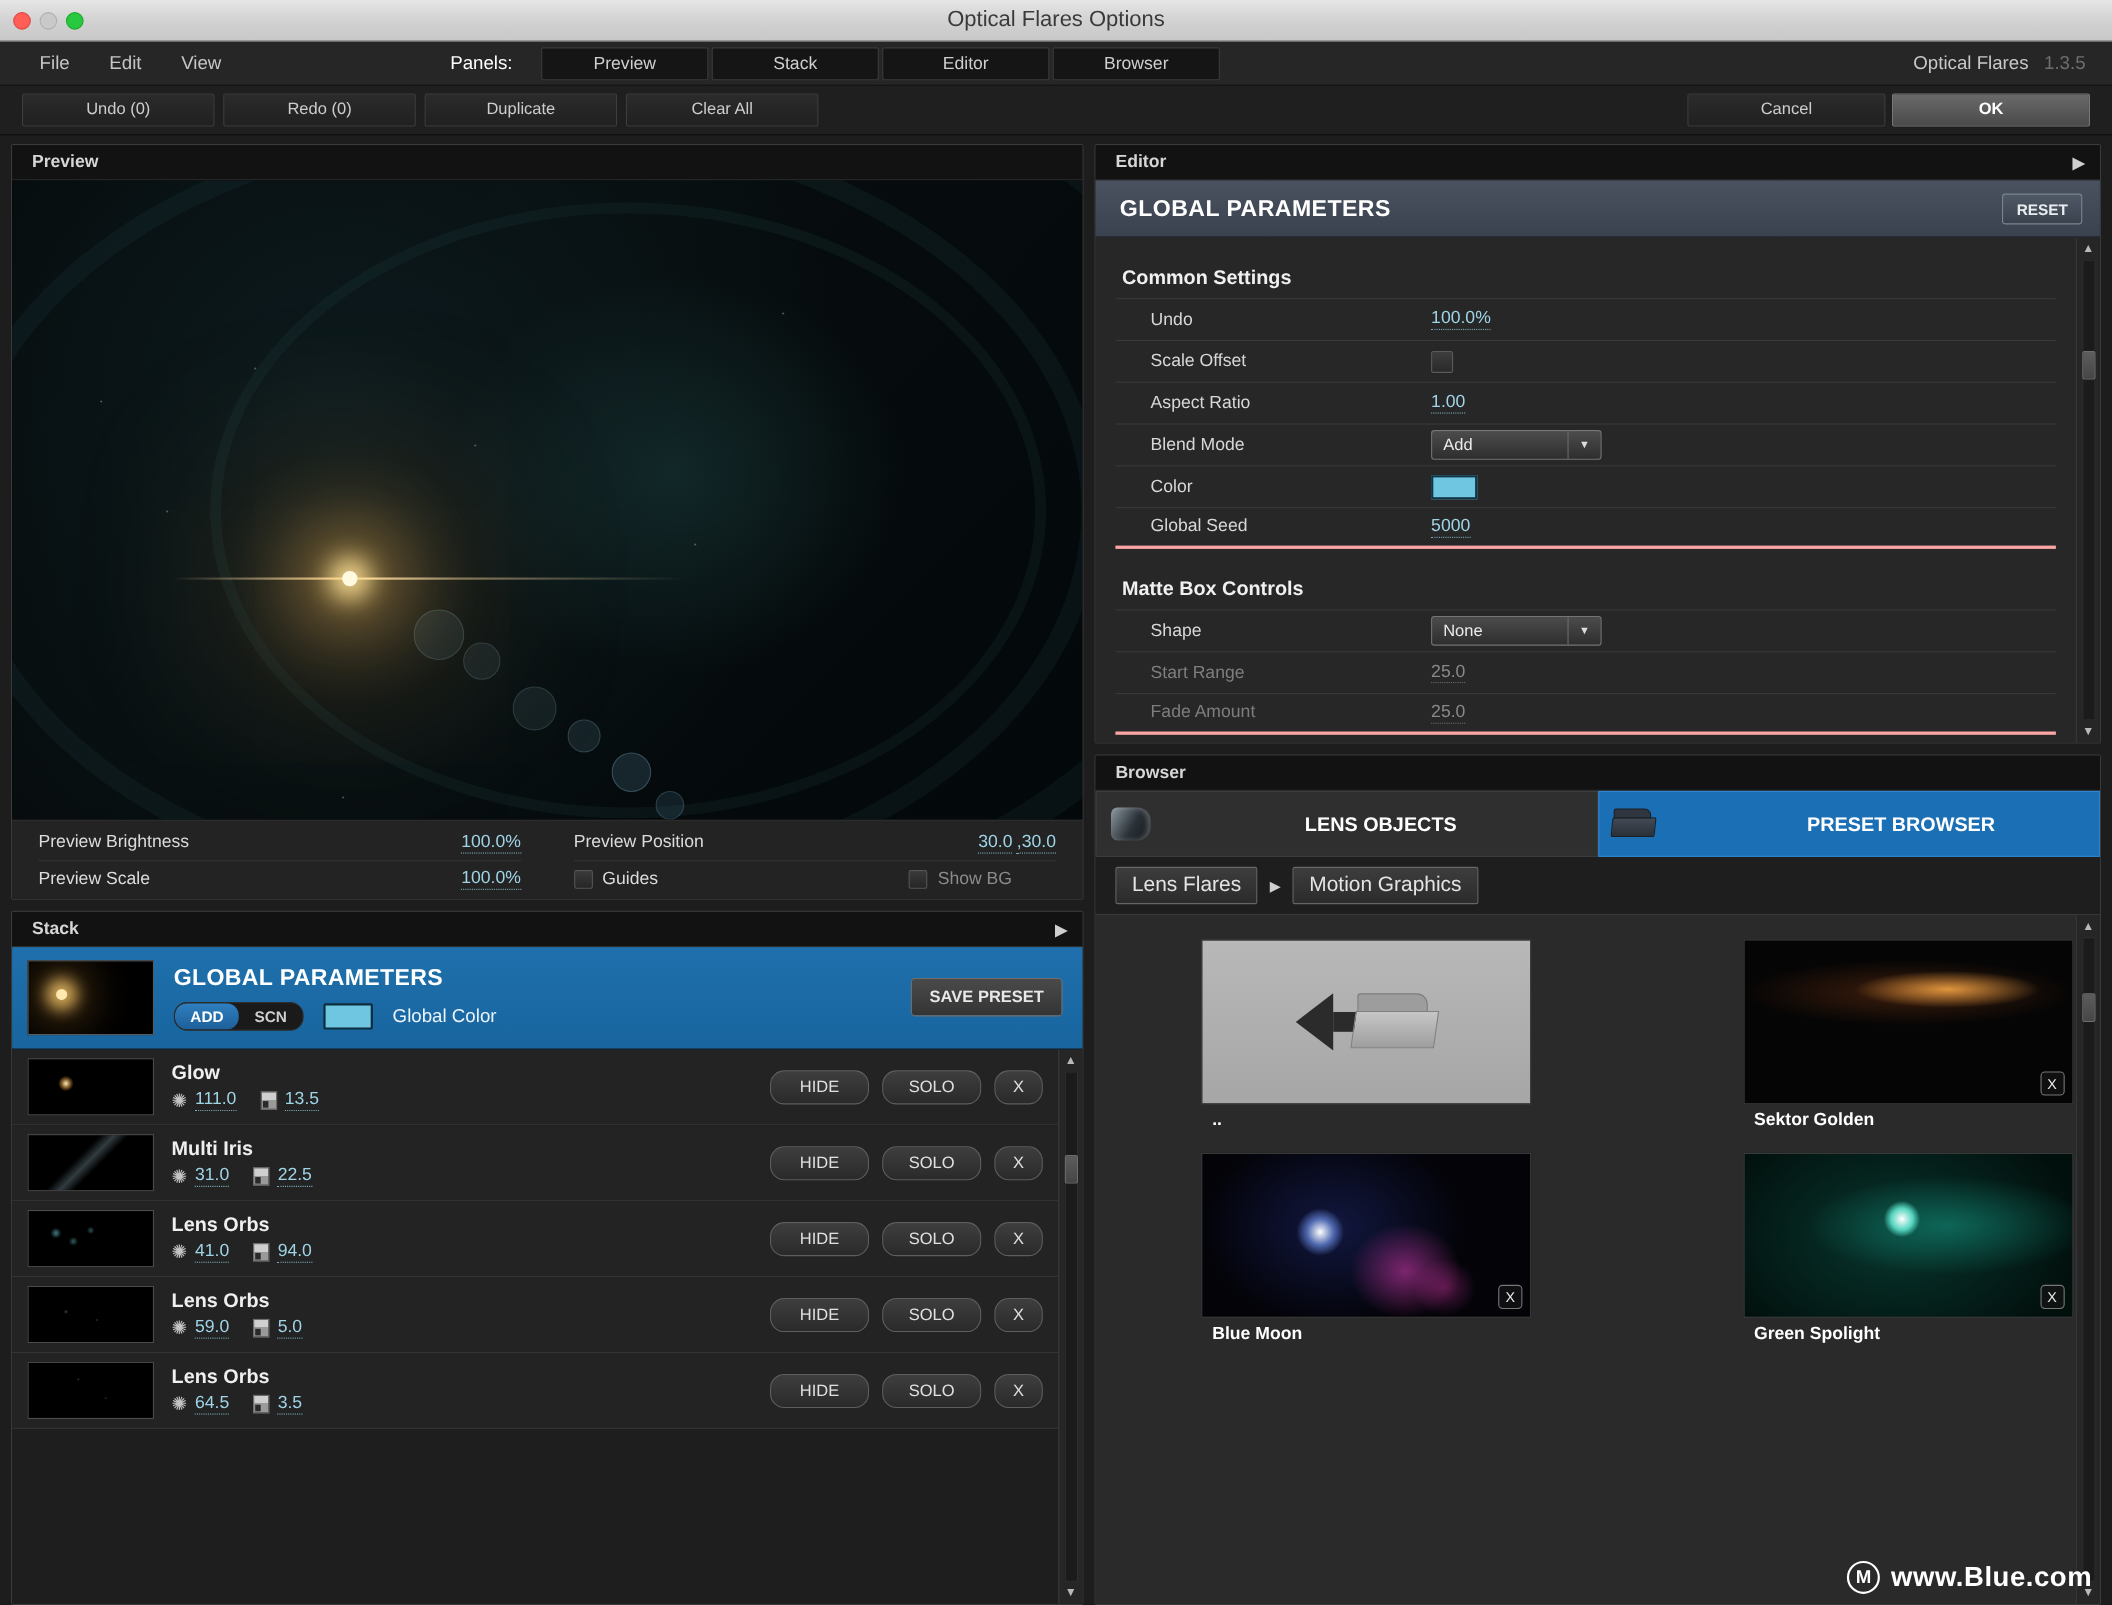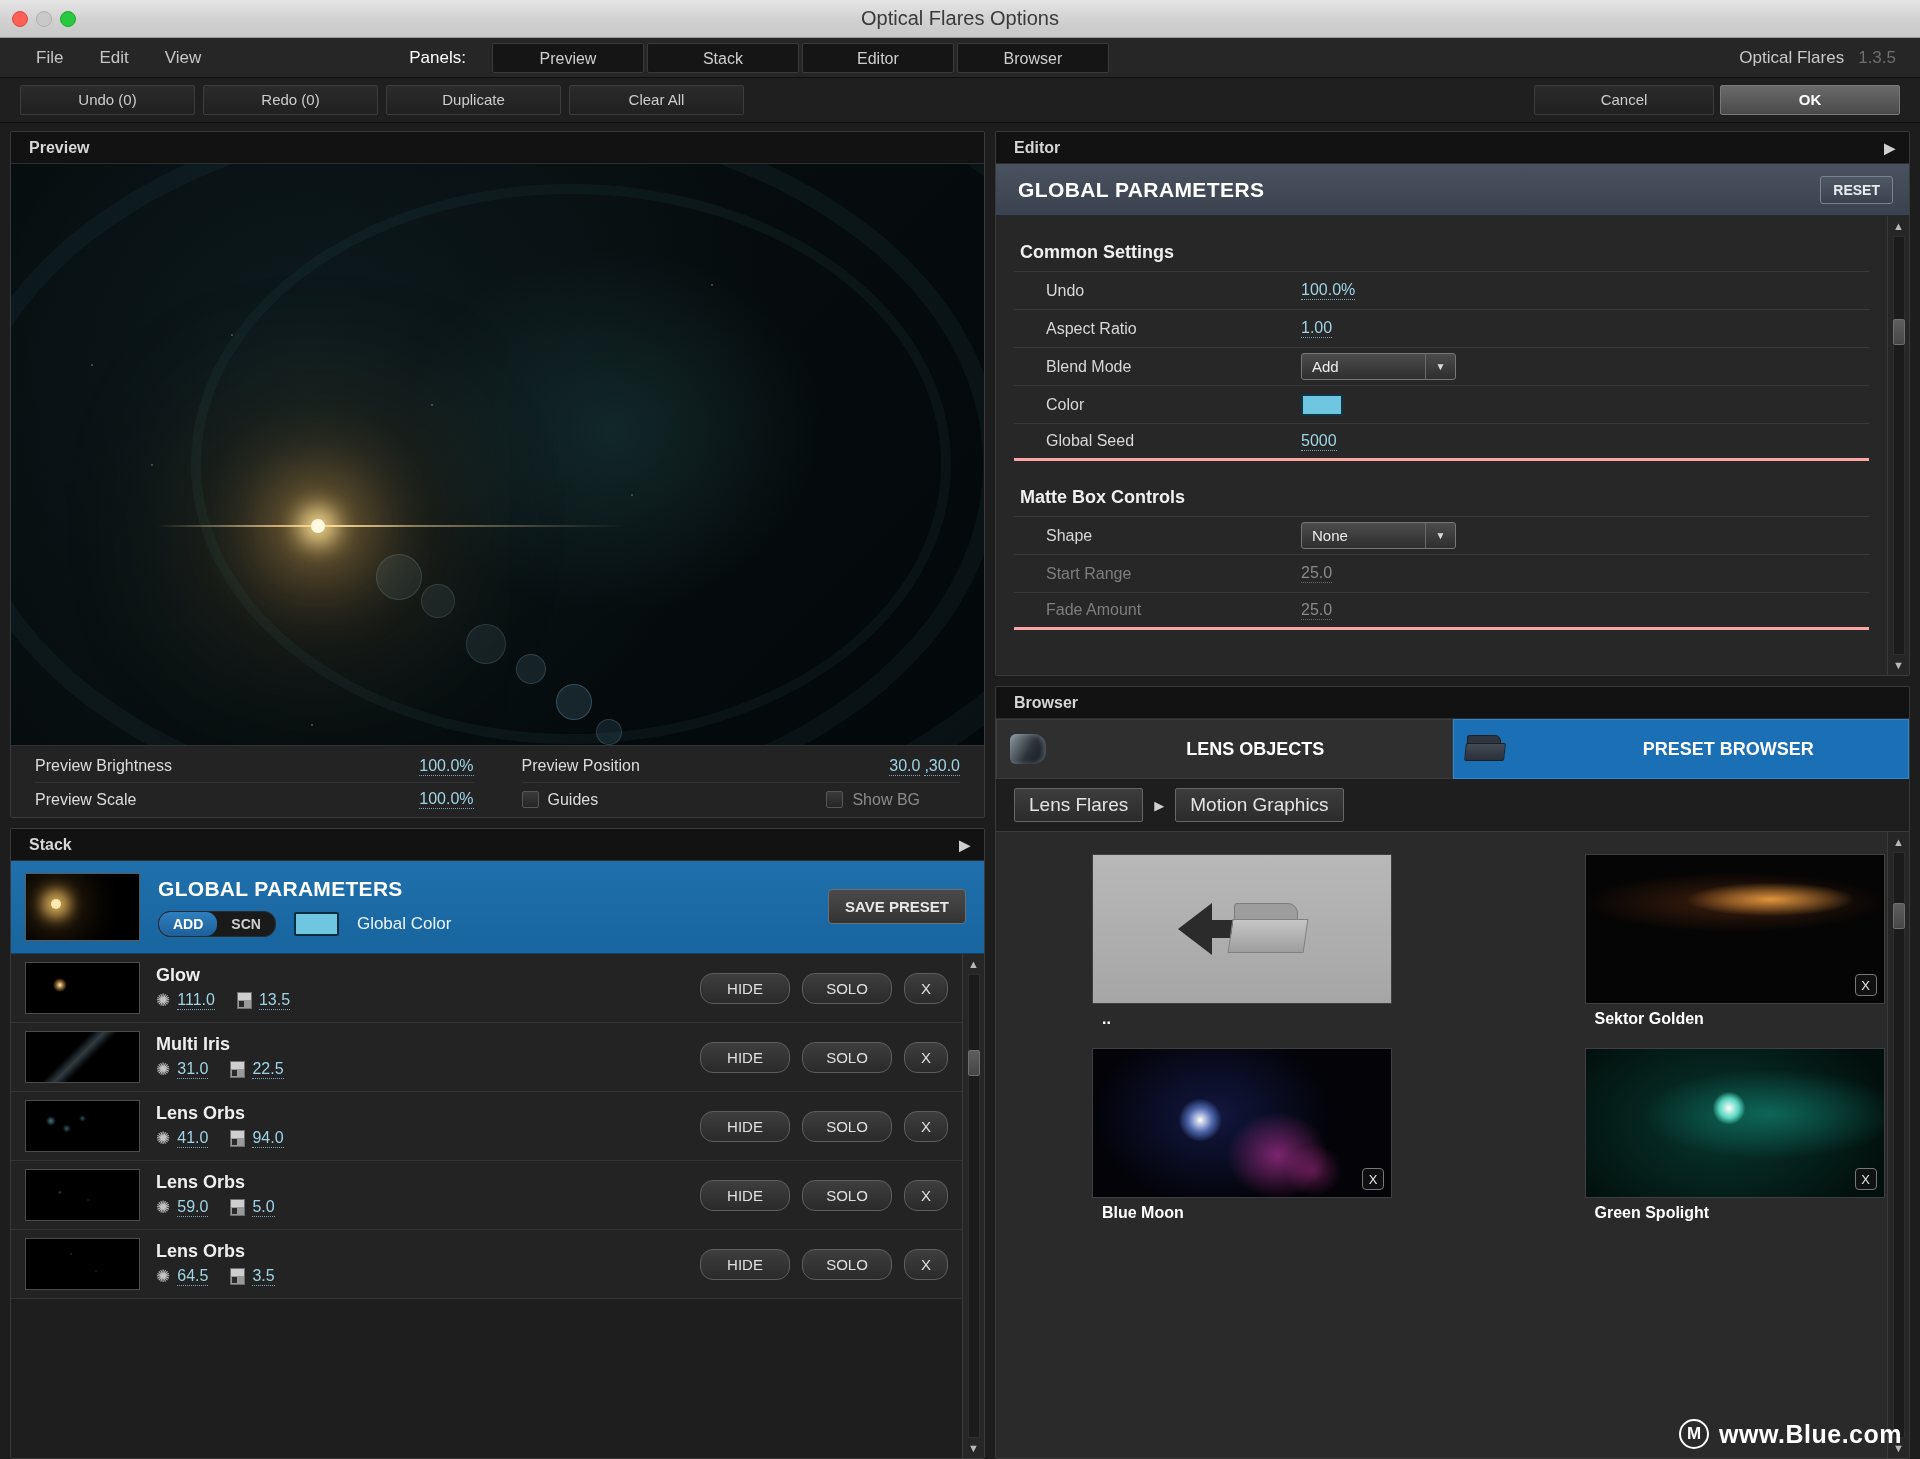--- a/index.html
+++ b/index.html
@@ -566,20 +566,24 @@
         <div class="editor-body">
           <div class="editor-scrollarea">
 
             <div class="sect-title">Common Settings</div>
 
             <div class="prow">
               <span class="p-label">Undo</span>
               <span class="p-val">100.0%</span>
             </div>
             <div class="prow">
+              <span class="p-label">Scale Offset</span>
+              <span class="p-check"></span>
+            </div>
+            <div class="prow">
               <span class="p-label">Aspect Ratio</span>
               <span class="p-val">1.00</span>
             </div>
             <div class="prow">
               <span class="p-label">Blend Mode</span>
               <span class="p-select">
                 <span>Add</span>
                 <span class="caret">▼</span>
               </span>
             </div>

